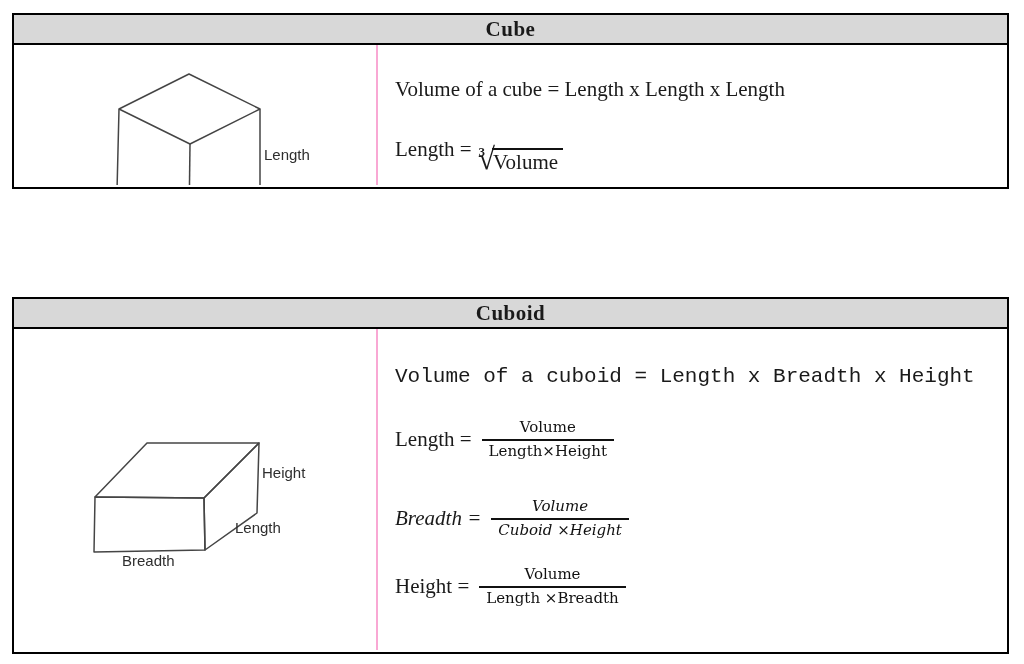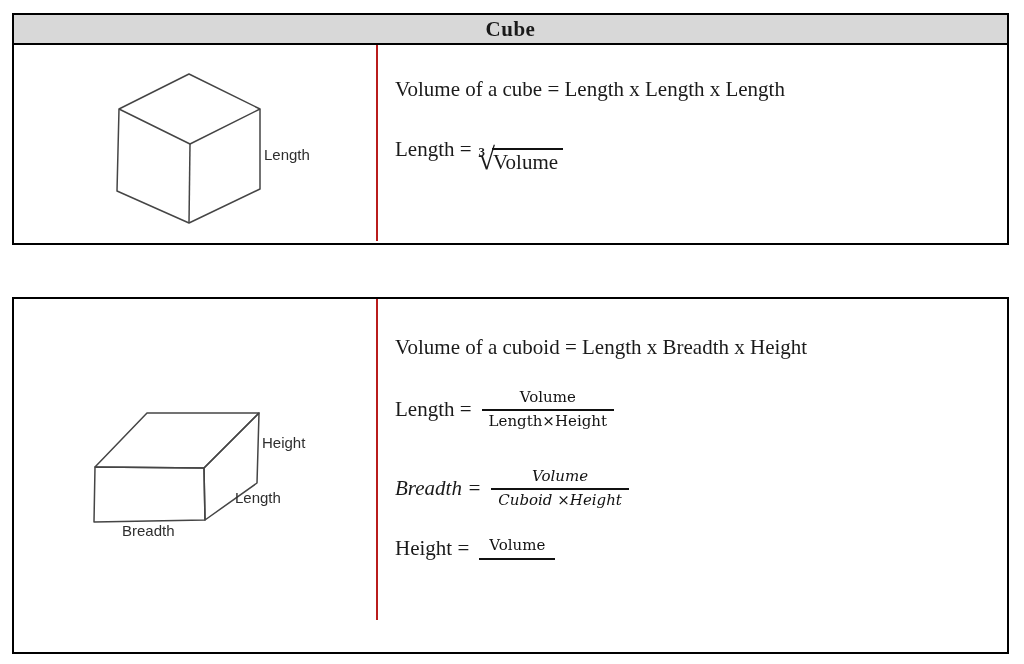--- a/index.html
+++ b/index.html
@@ -6,60 +6,60 @@
   html, body { width: 1024px; height: 664px; background: #ffffff; }
   body { font-family: "Liberation Serif", serif; color: #1a1a1a; position: relative; }
 
   .panel {
     position: absolute;
     left: 12px;
     width: 997px;
     border: 2px solid #000000;
     background: #ffffff;
   }
-  .panel-cube   { top: 13px;  height: 232px; }
+  .panel-cube   { top: 13px;  height: 176px; }
   .panel-cuboid { top: 297px; height: 357px; }
 
   .panel-header {
     height: 30px;
     background: #d8d8d8;
     border-bottom: 2px solid #000000;
     text-align: center;
     font-weight: bold;
     font-size: 21px;
     line-height: 28px;
     letter-spacing: 0.5px;
   }
 
   .panel-body { display: flex; height: calc(100% - 32px); }
 
   .cell-left {
     width: 364px;
-    border-right: 2px solid #b91c1c;
+    border-right: 2px solid #f9a8d4;
     position: relative;
     overflow: hidden;
   }
   .cell-right { flex: 1; position: relative; padding-left: 31px; }
 
   .diagram-svg { position: absolute; left: 0; top: 0; }
   .diagram-label {
     font-family: "Liberation Sans", "DejaVu Sans", sans-serif;
     font-size: 15px;
     fill: #2e2e2e;
   }
 
   .formula-line {
     position: absolute;
     left: 17px;
     font-size: 21px;
     white-space: nowrap;
   }
   .t1-volume { top: 32px; }
   .t1-root   { top: 92px; }
-  .t2-volume { top: 36px; }
+  .t2-volume { top: 36px; font-family: Liberation Mono, monospace; }
 
   
   .root { display: inline-flex; align-items: flex-start; margin-left: 7px; }
   .root-index {
     font-size: 13px;
     font-weight: bold;
     line-height: 1;
     margin: -3px -7px 0 0;
     position: relative;
     z-index: 2;
@@ -127,20 +127,23 @@
             <sup class="root-index">3</sup>
             <span class="root-sign">√</span>
             <span class="root-radicand">Volume</span>
           </span>
       </p>
     </div>
   </div>
 </section>
 
 <section class="panel panel-cuboid">
+  <div class="panel-header">
+    <span>Cuboid</span>
+  </div>
   <div class="panel-body">
     <div class="cell-left">
       <svg class="diagram-svg" width="362" height="322" viewBox="0 0 362 322">
         <g fill="none" stroke="#454545" stroke-width="1.5" stroke-linejoin="round">
           <polygon points="81,168 133,114 245,114 190,169"></polygon>
           <polygon points="81,168 190,169 191,221 80,223"></polygon>
           <polygon points="190,169 245,114 243,184 191,221"></polygon>
         </g>
         <text class="diagram-label" x="248" y="149">Height</text>
         <text class="diagram-label" x="221" y="204">Length</text>
@@ -163,17 +166,18 @@
         <span class="frac">
           <span class="num">Volume</span>
           <span class="den">Cuboid ×Height</span>
         </span>
       </div>
 
       <div class="frac-row frac-row-3">
         <span class="frac-lhs">Height =</span>
         <span class="frac">
           <span class="num">Volume</span>
+          <span class="den">Length ×Breadth</span>
         </span>
       </div>
     </div>
   </div>
 </section>
 
 </body></html>

